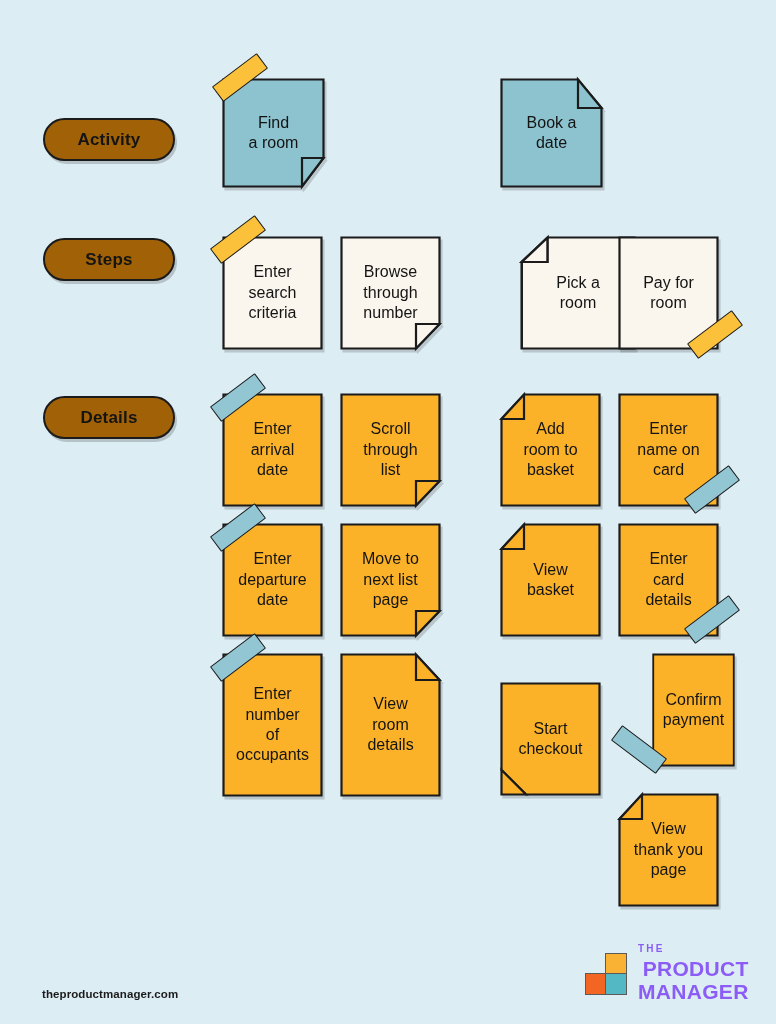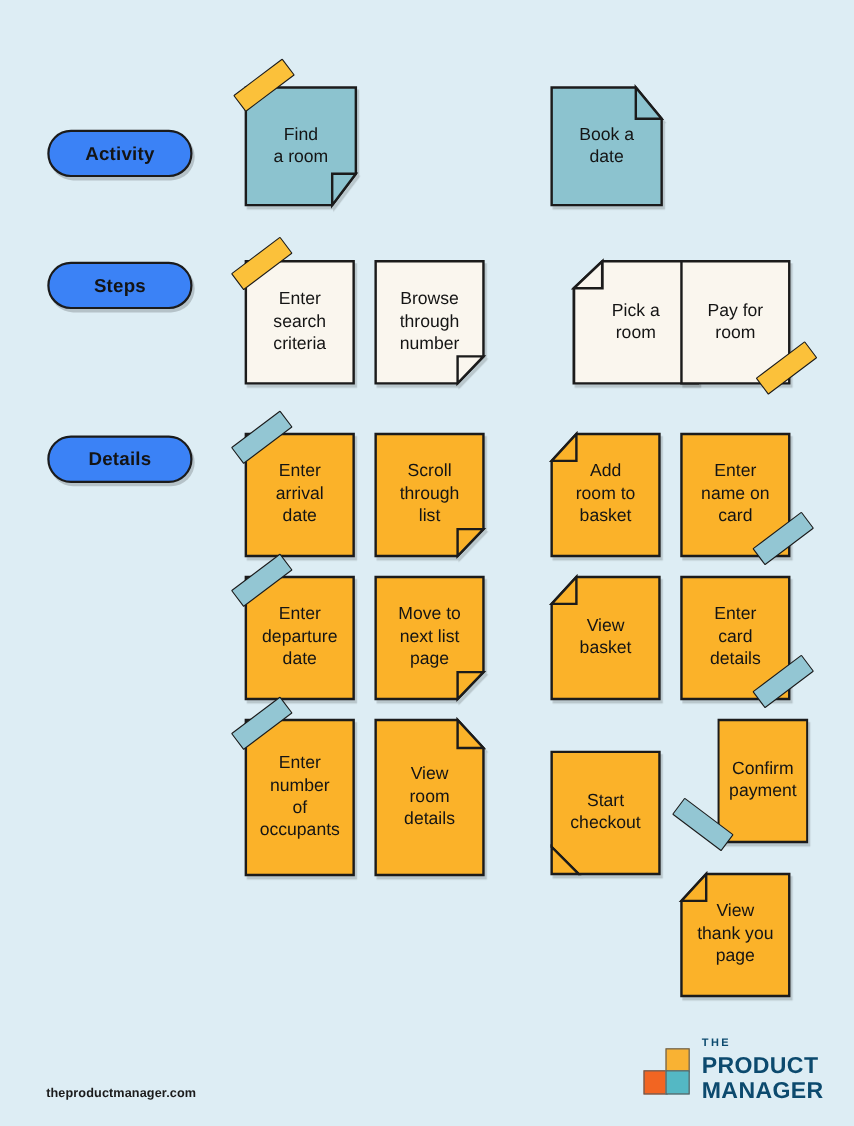--- a/index.html
+++ b/index.html
@@ -8,21 +8,21 @@
     background: #ddedf4;
     font-family: "Liberation Sans", sans-serif;
     overflow: hidden;
   }
   #canvas { position: relative; width: 776px; height: 1024px; }
 
   
   .pill {
     position: absolute;
     display: flex; align-items: center; justify-content: center;
-    background: #3b82f6;
+    background: #a16207;
     border: 2px solid #1b1b1b;
     border-radius: 999px;
     box-shadow: 2px 3px 0 rgba(0,0,0,0.18);
     color: #141414;
     font-weight: bold;
     font-size: 17px;
     letter-spacing: 0.2px;
   }
 
   
@@ -64,24 +64,24 @@
     font-weight: bold;
     color: #1b1b1b;
     letter-spacing: 0.1px;
   }
   .logo { position: absolute; left: 585px; top: 944px; display: flex; align-items: center; gap: 11px; }
   .logo-marks { position: relative; width: 42px; height: 42px; }
   .logo-sq { position: absolute; width: 22px; height: 22px; border: 1.5px solid #5a5a5a; }
   .logo-sq.tr { left: 20px; top: 0;  background: #f9b233; }
   .logo-sq.bl { left: 0;    top: 20px; background: #f26522; }
   .logo-sq.br { left: 20px; top: 20px; background: #54b8c4; }
-  .logo-text { color: #0c4a6e; line-height: 1; }
+  .logo-text { color: #8b5cf6; line-height: 1; }
   .logo-the { font-size: 10px; font-weight: bold; letter-spacing: 2.2px; margin-bottom: 4px; }
   .logo-main { font-size: 21px; font-weight: bold; letter-spacing: 0.3px; }
-  .logo-main div { line-height: 1.08; }
+  .logo-main div { line-height: 1.08; text-align: right; }
 </style>
 </head>
 <body>
 
 <div id="canvas">
 
   <div class="pill" style="left:43px; top:118px; width:132px; height:43px;">
     <span>Activity</span>
   </div>
   <div class="pill" style="left:43px; top:238px; width:132px; height:43px;">

